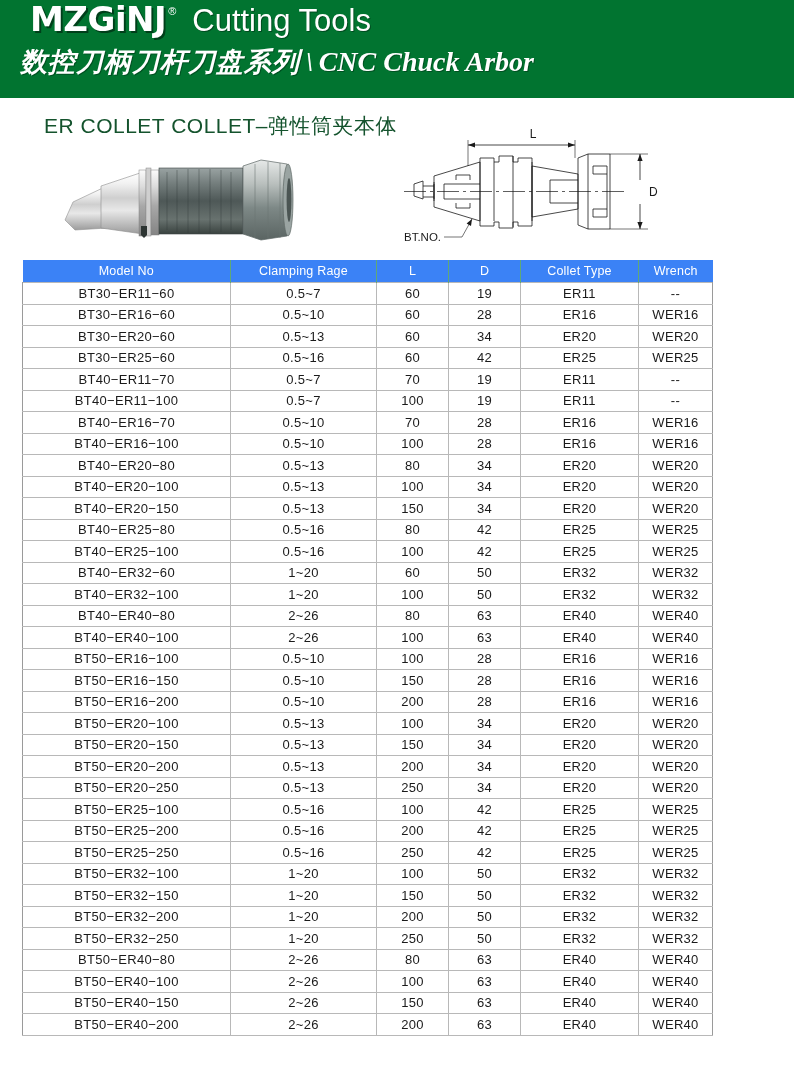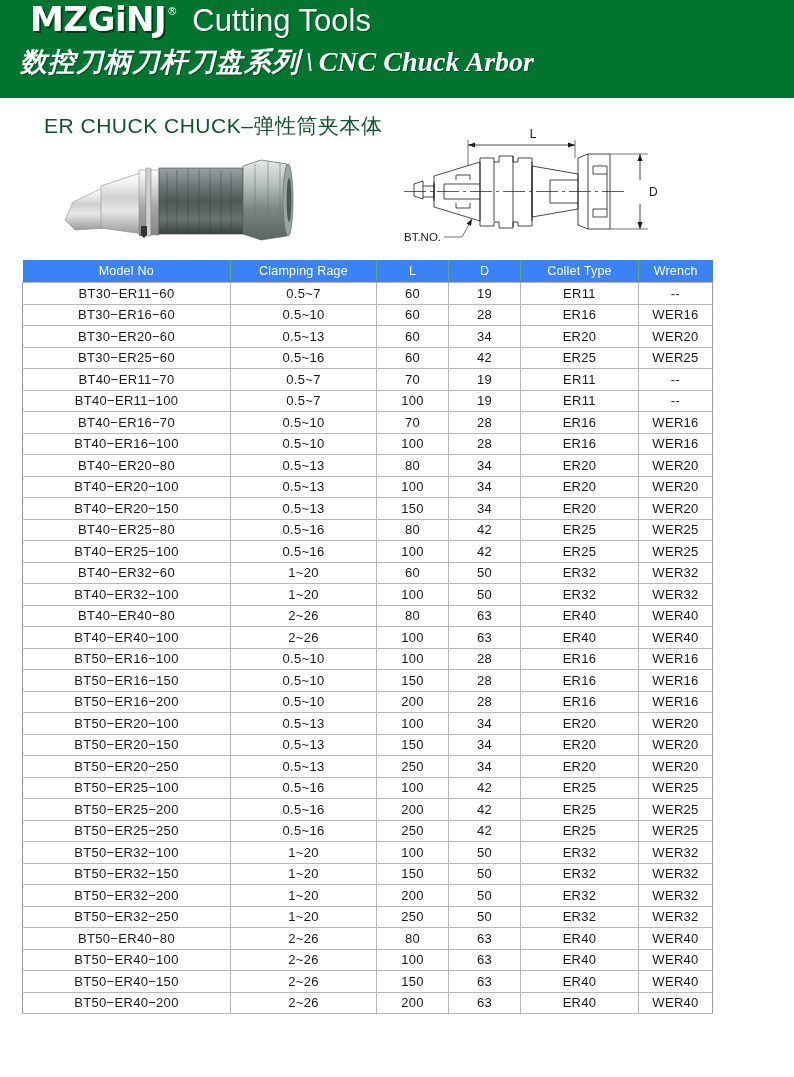--- a/index.html
+++ b/index.html
@@ -178,21 +178,21 @@
     <span class="brand-sub">Cutting Tools</span>
   </div>
   <div class="series-row">
     <span class="series-cn">数控刀柄刀杆刀盘系列</span>
     <span class="series-sep">\</span>
     <span class="series-en">CNC Chuck Arbor</span>
   </div>
 </div>
 
 <div class="product-title">
-  <span>ER   CHUCK CHUCK</span><span>–</span><span class="cn">弹性筒夹本体</span>
+  <span>ER   COLLET COLLET</span><span>–</span><span class="cn">弹性筒夹本体</span>
 </div>
 
 <div class="photo-area">
   <svg width="260" height="110" viewBox="0 0 260 110">
     <defs>
       <linearGradient id="steelTaper" x1="0" y1="0" x2="0" y2="1">
         <stop offset="0%" stop-color="#ffffff"></stop>
         <stop offset="18%" stop-color="#f2f2f2"></stop>
         <stop offset="42%" stop-color="#cfcfcf"></stop>
         <stop offset="62%" stop-color="#e8e8e8"></stop>
@@ -504,20 +504,28 @@
       </tr>
       <tr>
         <td>BT50−ER20−150</td>
         <td>0.5~13</td>
         <td>150</td>
         <td>34</td>
         <td>ER20</td>
         <td>WER20</td>
       </tr>
       <tr>
+        <td>BT50−ER20−200</td>
+        <td>0.5~13</td>
+        <td>200</td>
+        <td>34</td>
+        <td>ER20</td>
+        <td>WER20</td>
+      </tr>
+      <tr>
         <td>BT50−ER20−250</td>
         <td>0.5~13</td>
         <td>250</td>
         <td>34</td>
         <td>ER20</td>
         <td>WER20</td>
       </tr>
       <tr>
         <td>BT50−ER25−100</td>
         <td>0.5~16</td>

